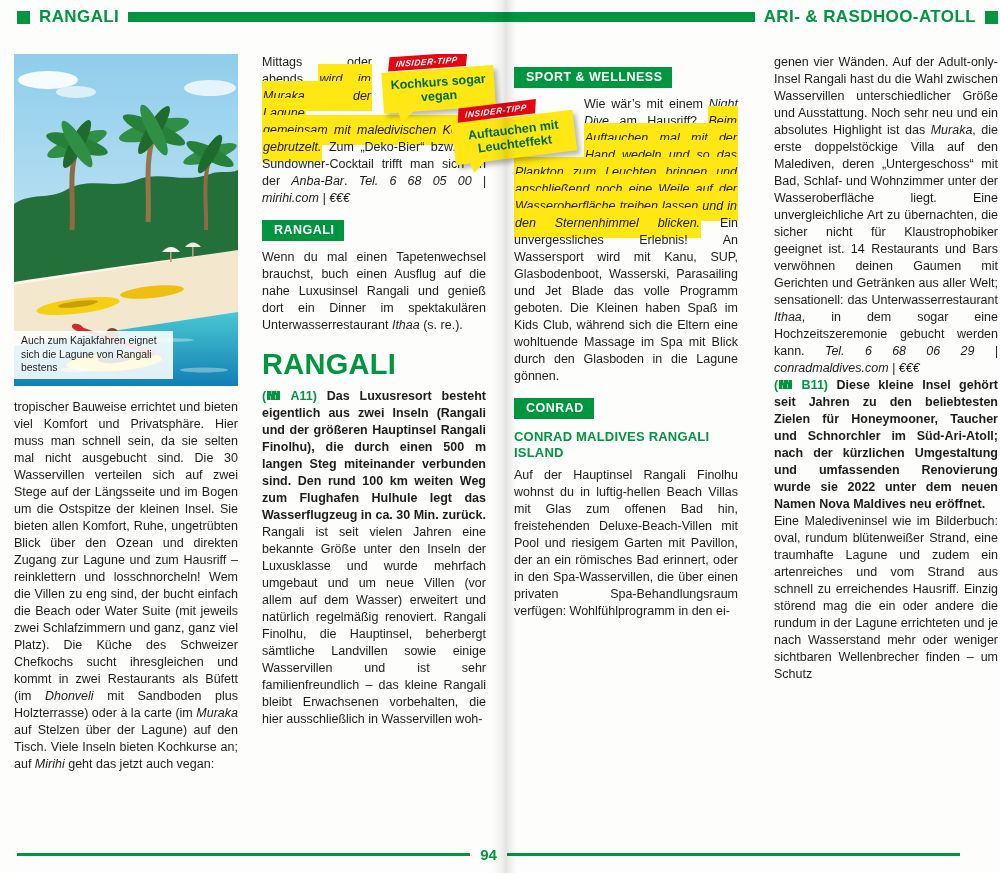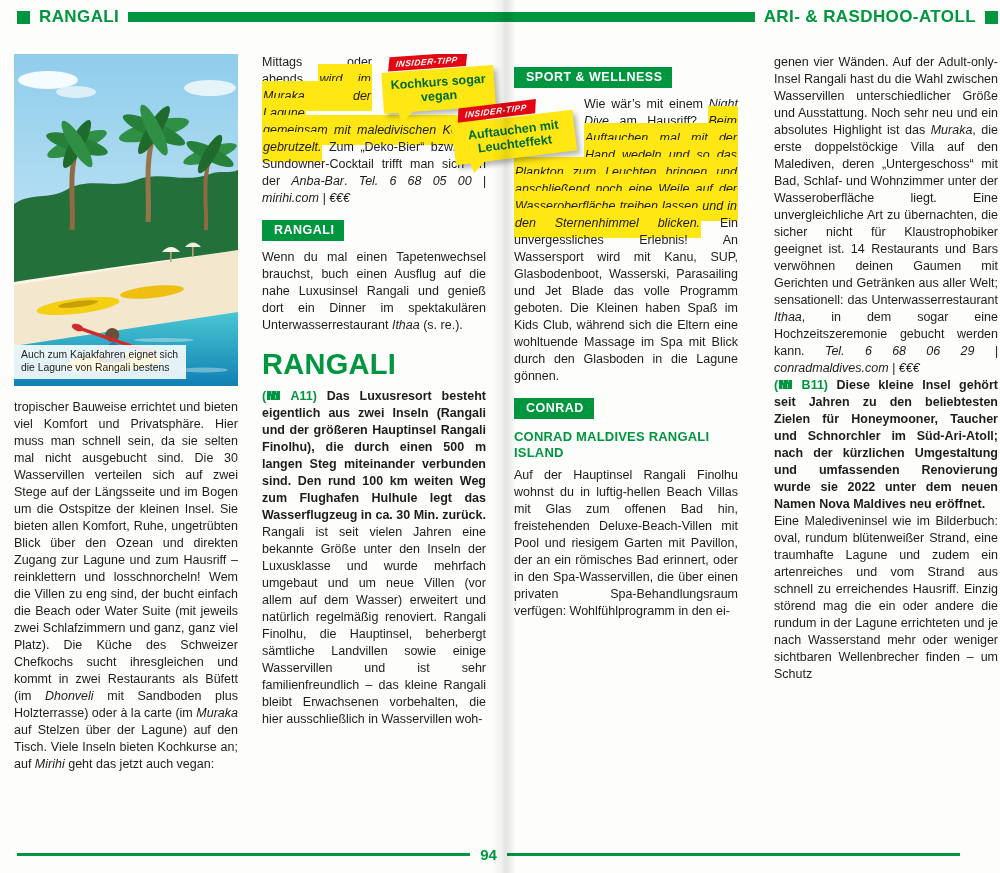--- a/index.html
+++ b/index.html
@@ -22,21 +22,21 @@
   
   .spread{position:absolute;top:54px;left:0;right:0;bottom:38px;display:flex;padding:0 14px;overflow:hidden;}
   .col{width:224px;flex:0 0 224px;}
   .col-2{margin-left:24px;}
   .col-3{margin-left:28px;}
   .col-4{margin-left:36px;}
   .body{font-size:12.5px;line-height:17px;text-align:justify;hyphens:auto;-webkit-hyphens:auto;}
   
   .photo{position:relative;width:224px;height:332px;margin-bottom:13px;}
   .photo svg{display:block;}
-  .photo-caption{position:absolute;left:0;bottom:7px;width:172px;background:rgba(255,255,255,0.88);
+  .photo-caption{position:absolute;left:0;bottom:7px;width:159px;background:rgba(255,255,255,0.88);
     padding:3px 7px 4px;font-size:10.4px;line-height:1.3;text-align:left;color:#1d1d1b;}
   
   .section-header{display:inline-block;background:var(--green);color:#fff;font-weight:bold;font-size:12.5px;
     letter-spacing:0.5px;padding:3px 10px 4px 12px;margin:13px 0 8px;}
   .island-title{color:var(--green);font-weight:bold;font-size:29px;letter-spacing:0.3px;margin:16px 0 9px;line-height:1;}
   .island-title.small{font-size:26px;}
   .lead{font-weight:bold;}
   .hotel-name{color:var(--green);font-weight:bold;font-size:13px;line-height:1.25;margin:2px 0 5px;letter-spacing:0.2px;}
   
   .seg-i{font-style:italic;}

